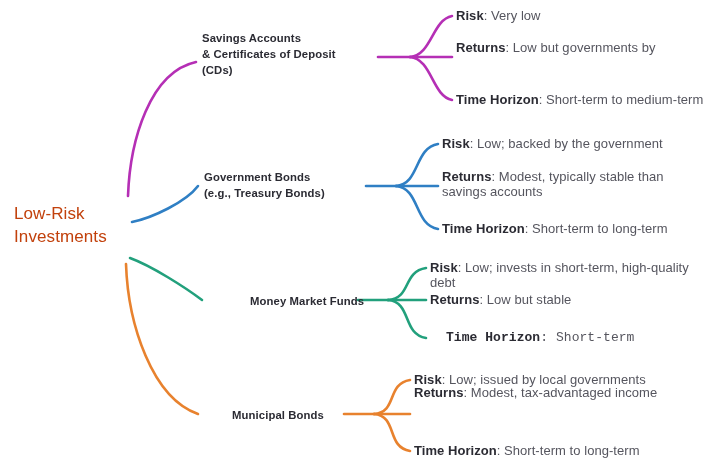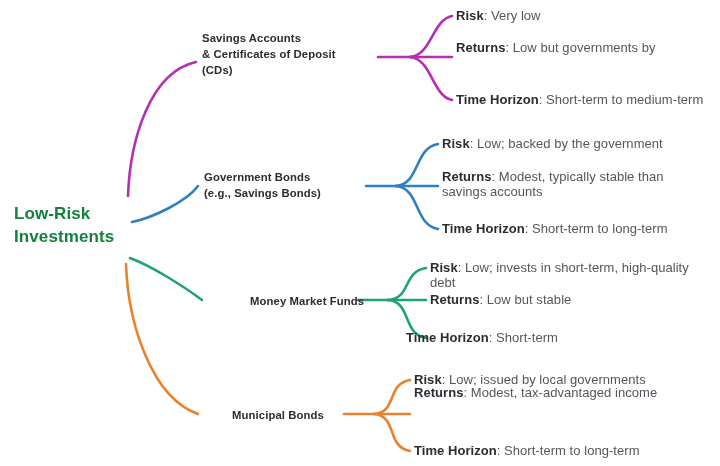--- a/index.html
+++ b/index.html
@@ -29,22 +29,22 @@
     height: 466px;
     pointer-events: none;
   }
   .root-label {
     position: absolute;
     left: 14px;
     top: 202px;
     width: 122px;
     font-size: 17px;
     line-height: 23px;
-    color: #15803d;
-    font-weight: 700;
+    color: #c2410c;
+    font-weight: 400;
     letter-spacing: 0.1px;
   }
   .branch-label {
     position: absolute;
     font-size: 11.3px;
     line-height: 16px;
     font-weight: 700;
     color: #2b2b33;
     letter-spacing: 0.1px;
   }
@@ -118,21 +118,21 @@
     <b>Returns</b><span class="sep">:</span>
     <span>Low but governments by</span>
   </div>
   <div class="leaf" style="left:456px; top:93px; width:260px;">
     <b>Time Horizon</b><span class="sep">:</span>
     <span>Short-term to medium-term</span>
   </div>
 
   <div class="branch-label" style="left:204px; top:169px; width:172px;">
     <div>Government Bonds</div>
-    <div>(e.g., Savings Bonds)</div>
+    <div>(e.g., Treasury Bonds)</div>
   </div>
 
   <div class="leaf" style="left:442px; top:137px; width:268px;">
     <b>Risk</b><span class="sep">:</span>
     <span>Low; backed by the government</span>
   </div>
   <div class="leaf" style="left:442px; top:170px; width:262px;">
     <b>Returns</b><span class="sep">:</span>
     <span>Modest, typically stable than</span>
     <div>savings accounts</div>
@@ -147,21 +147,21 @@
   </div>
 
   <div class="leaf" style="left:430px; top:261px; width:286px;">
     <b>Risk</b><span class="sep">:</span>
     <span>Low; invests in short-term, high-quality debt</span>
   </div>
   <div class="leaf" style="left:430px; top:293px; width:250px;">
     <b>Returns</b><span class="sep">:</span>
     <span>Low but stable</span>
   </div>
-  <div class="leaf" style="left:406px; top:331px; width:250px;">
+  <div class="leaf" style="left:446px; top:331px; width:250px;font-family:Liberation Mono, monospace;">
     <b>Time Horizon</b><span class="sep">:</span>
     <span>Short-term</span>
   </div>
 
   <div class="branch-label" style="left:208px; top:407px; width:140px;text-align:center;">
     <div>Municipal Bonds</div>
   </div>
 
   <div class="leaf" style="left:414px; top:373px; width:282px;">
     <b>Risk</b><span class="sep">:</span>

